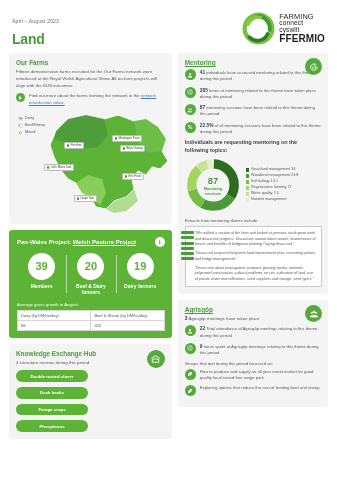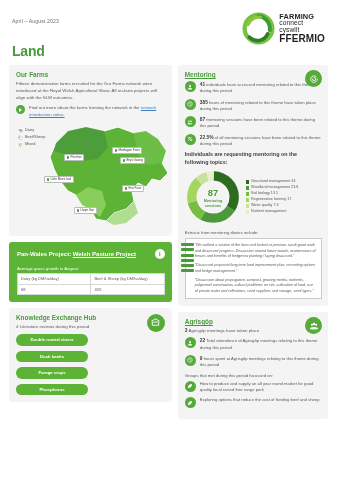--- a/index.html
+++ b/index.html
@@ -8,25 +8,25 @@
     background: #ffffff;
     font-family: "Liberation Sans", sans-serif;
     overflow: hidden;
   }
   .page { position: relative; width: 337px; height: 480px; background:#fff; padding: 0 8px; }
 
   
   .header { display:flex; justify-content:space-between; align-items:flex-start; padding: 12px 2px 6px 4px; }
   .hdr-left { padding-top: 6px; }
   .period { font-size: 5.2px; color:#6d6e71; letter-spacing:.1px; }
-  .page-title { font-size: 14px; font-weight:bold; color:#4a9a3c; margin-top: 19px; letter-spacing:-.2px;}
+  .page-title { font-size: 14px; font-weight:bold; color:#4a9a3c; margin-top: 7px; letter-spacing:-.2px;}
   .brand { display:flex; align-items:center; gap:4px; padding-right:2px;}
   .brand-mark { width: 33px; height: 33px; flex:none; }
   .brand-words { line-height: 1.02; }
-  .bw1 { font-size: 7.4px; font-weight:bold; color:#231f20; letter-spacing:.1px;}
+  .bw1 { font-size: 7.4px; font-weight:normal; color:#231f20; letter-spacing:.1px;}
   .bw2 { font-size: 6.6px; color:#231f20; letter-spacing:.1px;}
   .bw3 { font-size: 6.6px; color:#231f20; letter-spacing:.1px;}
   .bw4 { font-size: 10px; font-weight:bold; color:#231f20; letter-spacing:.1px;}
 
   
   .cols { display:flex; gap:6px; padding: 0 1px; }
   .col-l { width: 168px; }
   .col-r { width: 155px; }
 
   .card { background:#f4f4f4; border-radius:3px; padding:6px 6px 7px 7px; margin-bottom:6px; position:relative;}
@@ -190,20 +190,34 @@
       </div>
 
       <div class="green-card">
         <div class="pw-head">
           <div class="pw-title">
             <span>Pan-Wales Project:</span>
             <u>Welsh Pasture Project</u>
           </div>
           <div class="info-ic">i</div>
         </div>
+        <div class="stats">
+          <div class="stat">
+            <div class="circ">39</div>
+            <div class="stat-lbl">Members</div>
+          </div>
+          <div class="stat">
+            <div class="circ">20</div>
+            <div class="stat-lbl">Beef &amp; Dairy farmers</div>
+          </div>
+          <div class="stat">
+            <div class="circ">19</div>
+            <div class="stat-lbl">Dairy farmers</div>
+          </div>
+        </div>
         <div class="avg-lbl">Average grass growth in August:</div>
         <table class="grass">
           <tbody>
               <tr>
             <td>Dairy (kg DM/ha/day)</td>
             <td>Beef &amp; Sheep (kg DM/ha/day)</td>
           </tr>
           <tr>
             <td>68</td>
             <td>433</td>

